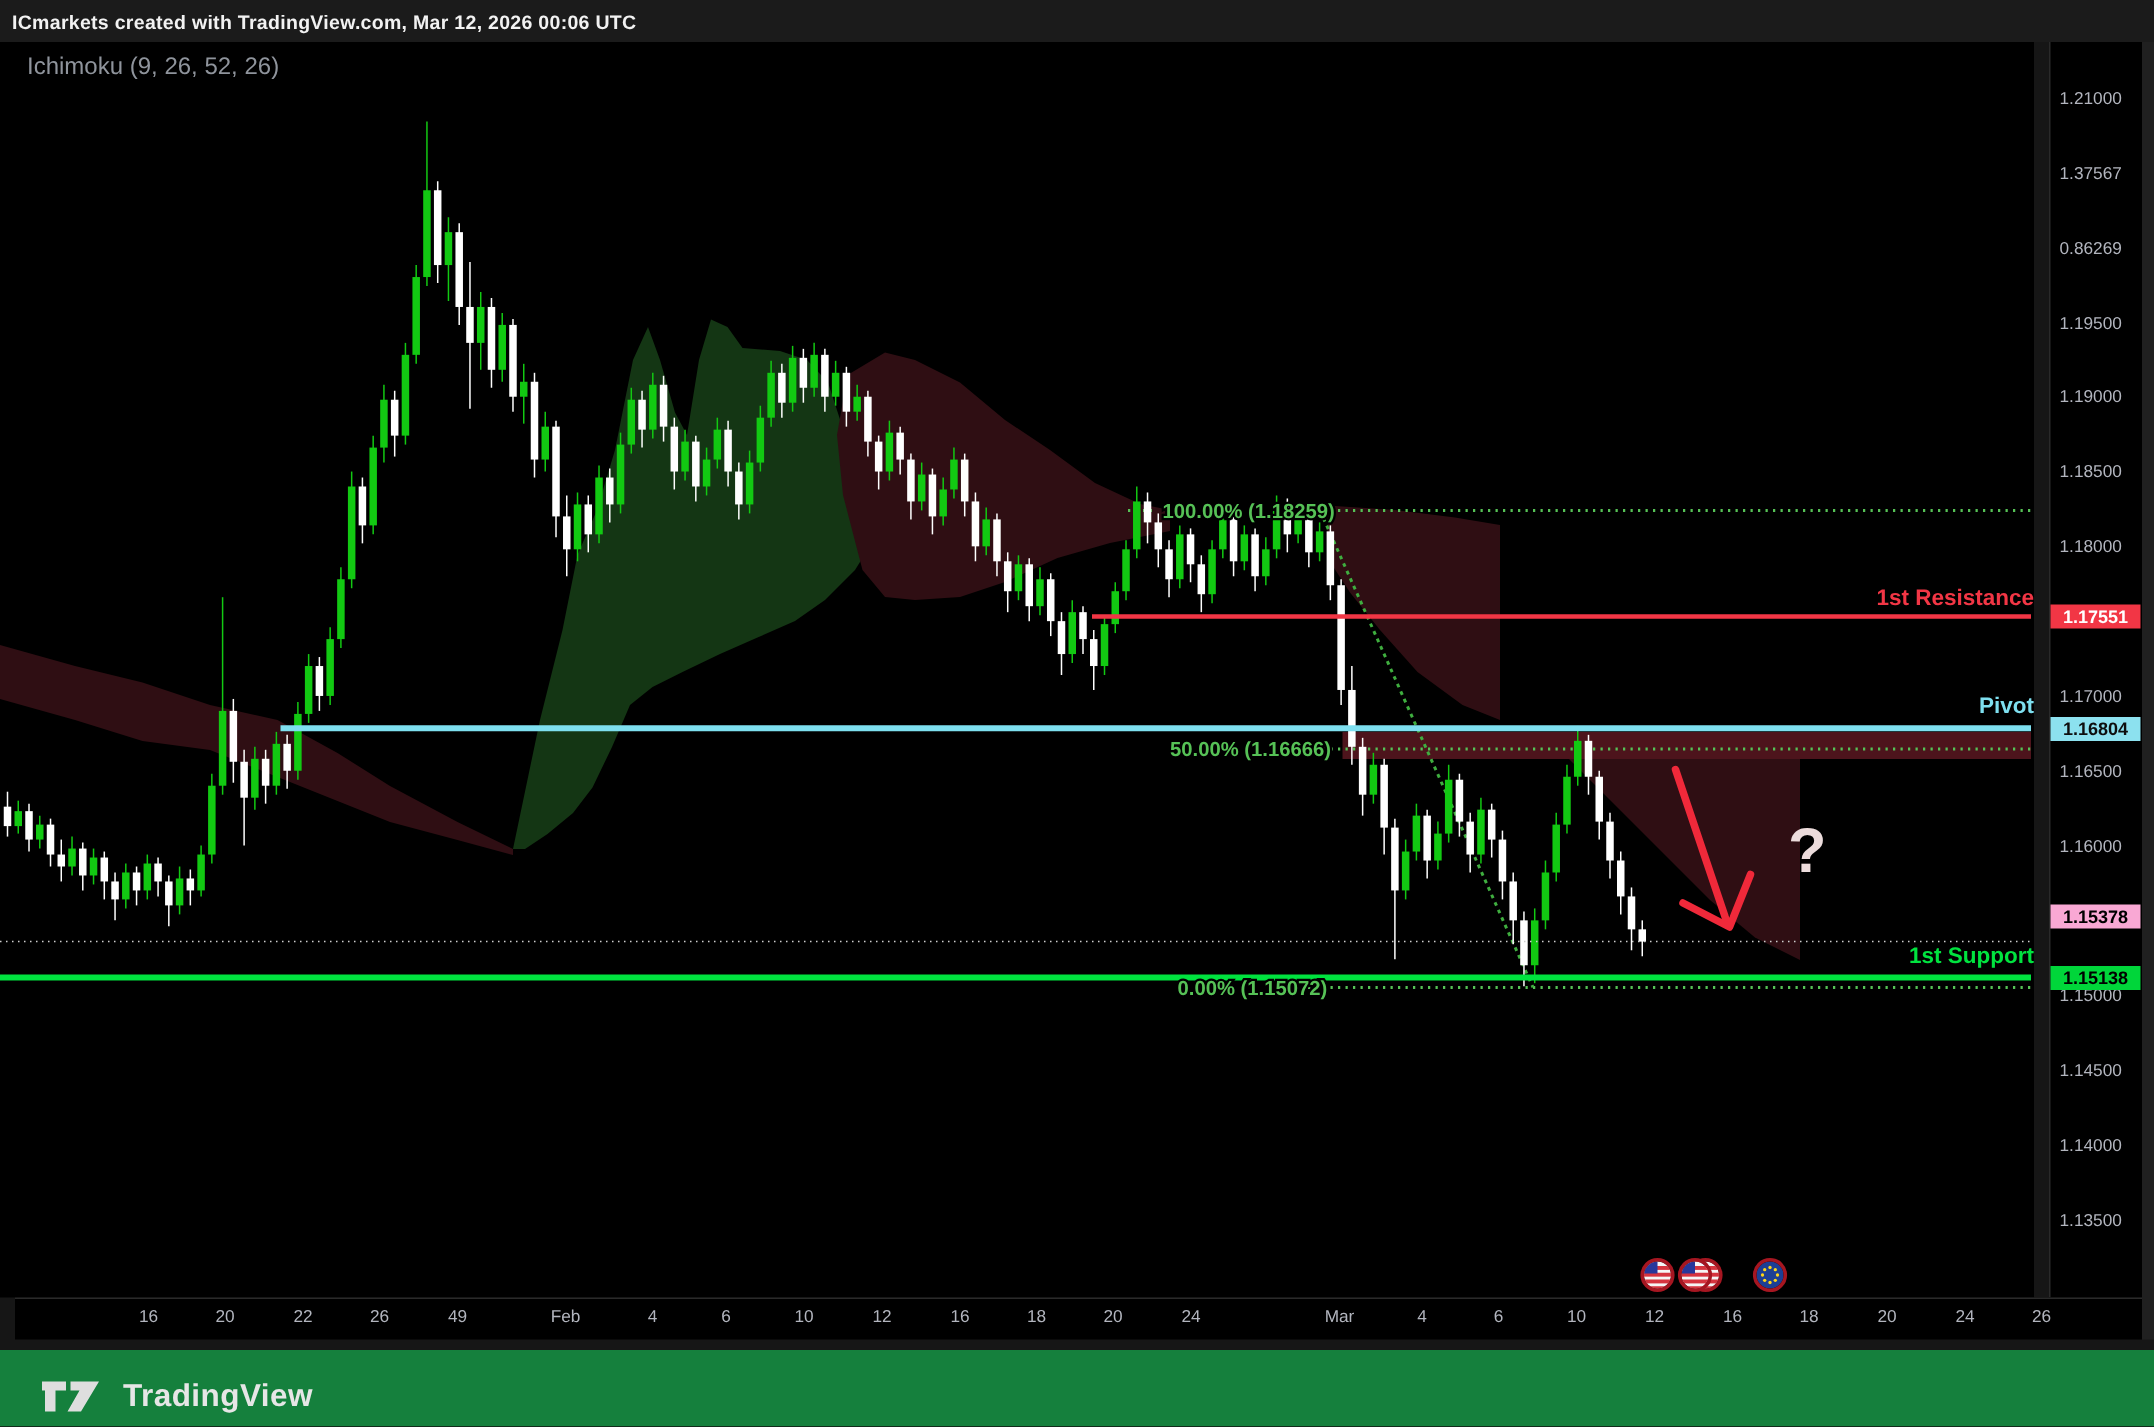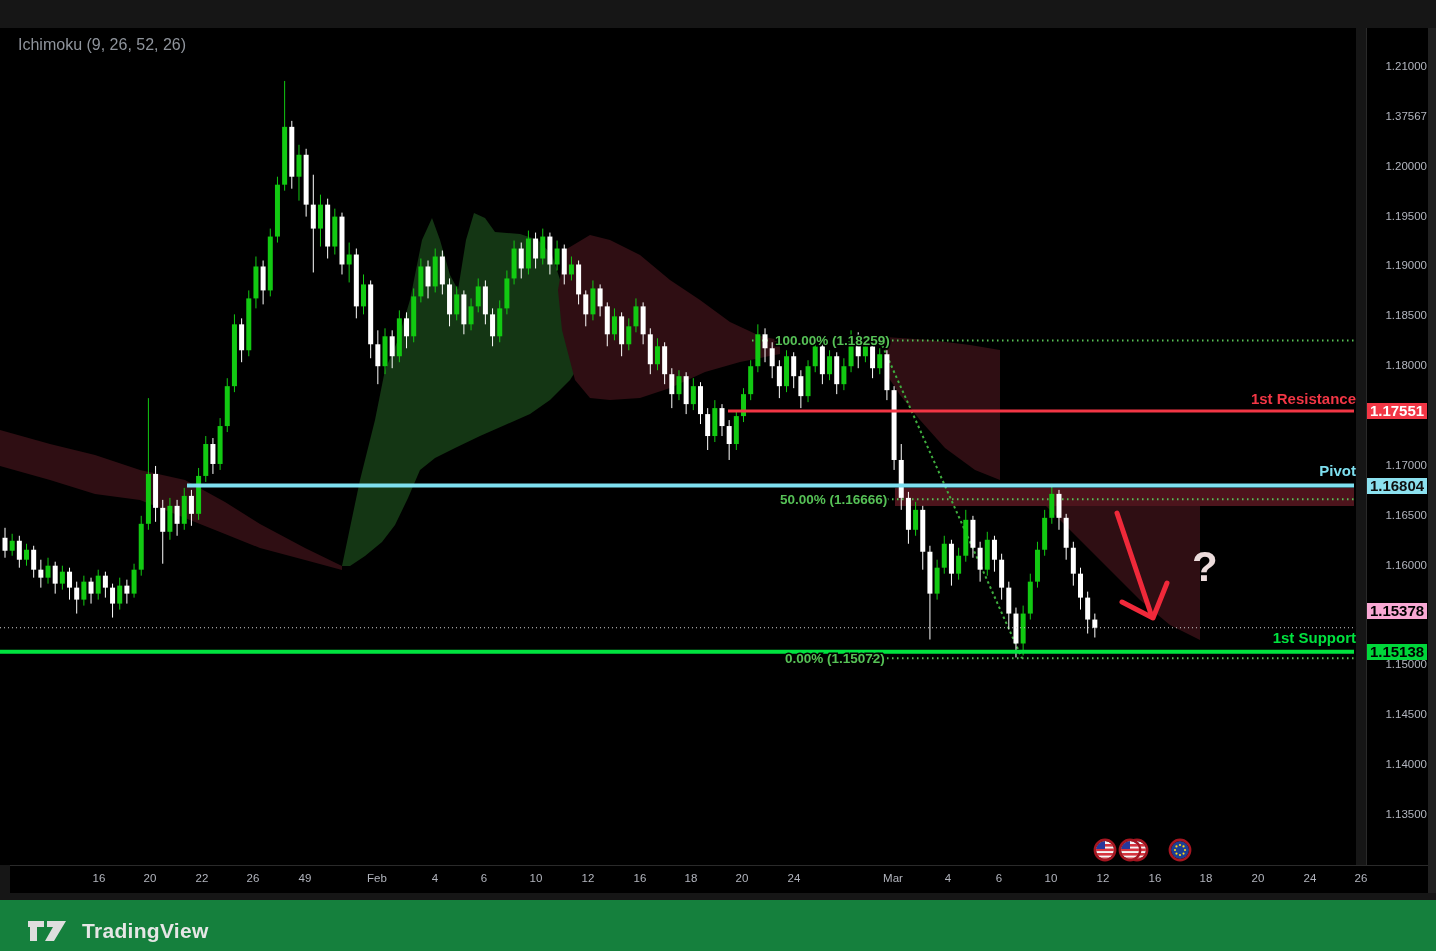--- a/index.html
+++ b/index.html
@@ -7,37 +7,40 @@
        font-family:"Liberation Sans",sans-serif;}
   .topbar{position:absolute;left:0;top:0;width:1436px;height:28px;background:#1b1b1b;
           display:flex;align-items:center;}
   .topbar .attr{color:#f2f2f2;font-size:13px;font-weight:bold;padding-left:8px;letter-spacing:.2px;}
   .chart{position:absolute;left:0;top:28px;width:1356px;height:837px;background:#000;}
   .chart svg{position:absolute;left:0;top:2px;}
   .indicator{position:absolute;left:18px;top:36px;color:#8f949c;font-size:16px;font-weight:500;z-index:5;}
   .price-axis{position:absolute;left:1366px;top:28px;width:62px;height:837px;background:#000;
               border-left:1px solid #2a2a2a;}
   .right-strip{position:absolute;left:1428px;top:28px;width:8px;height:872px;background:#202020;}
-  .ptick{position:absolute;left:6px;width:54px;color:#b2b5be;font-size:11.5px;text-align:right;}
-  .plabel{position:absolute;left:0px;width:60px;height:16px;font-size:15px;font-weight:bold;
+  .ptick{position:absolute;left:6px;width:54px;color:#b2b5be;font-size:11.5px;text-align:left;}
+  .plabel{position:absolute;left:0px;width:60px;height:16px;font-size:12px;font-weight:bold;
           text-align:center;line-height:16px;z-index:6;}
   .time-axis{position:absolute;left:10px;top:865px;width:1418px;height:28px;background:#000;
              border-top:1px solid #2a2a2a;}
   .ttick{position:absolute;top:6px;color:#b2b5be;font-size:11.5px;transform:translateX(-50%);}
   .gapstrip{position:absolute;left:0;top:893px;width:1436px;height:7px;background:#161616;}
   .bottombar{position:absolute;left:0;top:900px;width:1436px;height:61px;background:#15803d;
              display:flex;align-items:center;}
   .brand{color:#e6e6e6;font-size:21px;font-weight:bold;margin-left:10px;letter-spacing:.3px;}
   .lvl-label{position:absolute;font-size:15px;font-weight:bold;text-align:right;z-index:5;width:200px;}
   .qmark{position:absolute;color:#ecdcdc;font-size:42px;font-weight:bold;z-index:5;}
 </style>
 </head>
 <body>
 
 <div id="app">
+  <div class="topbar">
+    <span class="attr">ICmarkets created with TradingView.com, Mar 12, 2026 00:06 UTC</span>
+  </div>
 
   <div class="chart">
     <svg id="chart-svg" width="1356" height="835" viewBox="0 0 1356 835">
         <polygon points="0,400 50,414 95,425 140,440 185,450 225,472 260,494 305,518 342,536 342,540 305,530 260,518 225,504 185,488 140,470 95,464 50,450 0,436" fill="#2f0e13"></polygon>
         <polygon points="342,536 360,450 375,390 385,340 398,310 410,270 422,210 432,188 440,210 450,245 458,260 466,210 474,183 485,188 495,202 520,204 538,210 552,225 565,265 578,295 590,302 590,318 570,350 550,370 530,384 505,395 480,406 455,418 435,428 420,440 408,468 395,495 382,512 365,526 350,536" fill="#143614"></polygon>
         <polygon points="565,220 590,205 610,210 640,225 670,250 700,270 730,292 760,306 780,310 780,324 740,332 705,342 670,358 640,368 610,370 590,368 575,350 562,300 558,260" fill="#2f0e13"></polygon>
         <polygon points="885,307 930,310 970,315 1000,320 1000,450 975,440 945,418 920,390 900,365 885,342" fill="#2f0e13"></polygon>
         <polygon points="1030,460 1200,460 1200,610 1170,595 1140,570 1110,540 1070,500 1045,475" fill="#2f0e13"></polygon>
         <polygon points="895,458 1354,458 1354,476 895,476" fill="#4d141c"></polygon>
         <line x1="752" y1="310.38733999999937" x2="768" y2="310.38733999999937" stroke="#56c156" stroke-width="2" stroke-dasharray="1.5 3.5"></line>
@@ -421,21 +424,21 @@
 
   <div class="lvl-label" style="left: 1156px; top: 390.003px; color: rgb(242, 54, 69);">1st Resistance</div>
   <div class="lvl-label" style="left: 1156px; top: 461.509px; color: rgb(126, 223, 239);">Pivot</div>
   <div class="lvl-label" style="left: 1156px; top: 628.676px; color: rgb(0, 227, 63);">1st Support</div>
 
   <div class="qmark" id="qmark" style="left: 1192px; top: 543px;">?</div>
 
   <div class="price-axis" id="price-axis">
       <div class="ptick" style="top: 32px;">1.21000</div>
       <div class="ptick" style="top: 81.87px;">1.37567</div>
-      <div class="ptick" style="top: 131.74px;">1.20000</div>
+      <div class="ptick" style="top: 131.74px;">0.86269</div>
       <div class="ptick" style="top: 181.61px;">1.19500</div>
       <div class="ptick" style="top: 231.48px;">1.19000</div>
       <div class="ptick" style="top: 281.35px;">1.18500</div>
       <div class="ptick" style="top: 331.22px;">1.18000</div>
       <div class="ptick" style="top: 430.96px;">1.17000</div>
       <div class="ptick" style="top: 480.83px;">1.16500</div>
       <div class="ptick" style="top: 530.7px;">1.16000</div>
       <div class="ptick" style="top: 580.57px;">1.15500</div>
       <div class="ptick" style="top: 630.44px;">1.15000</div>
       <div class="ptick" style="top: 680.31px;">1.14500</div>

